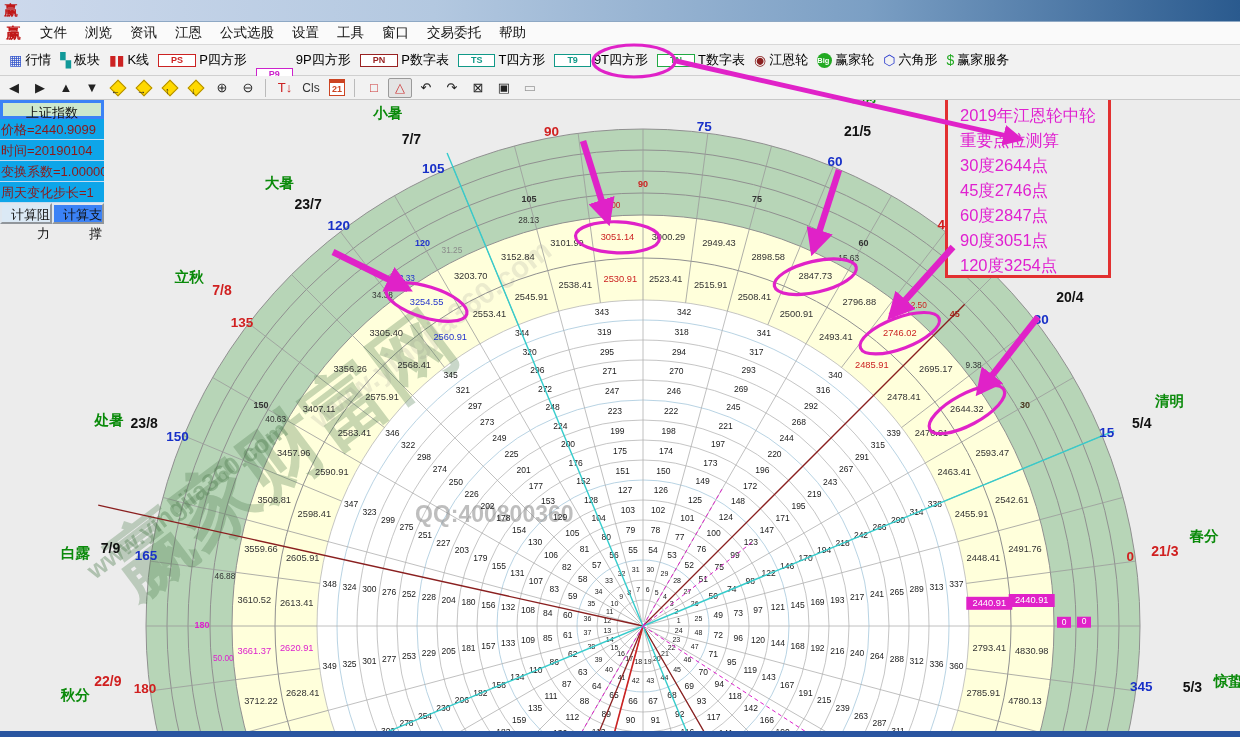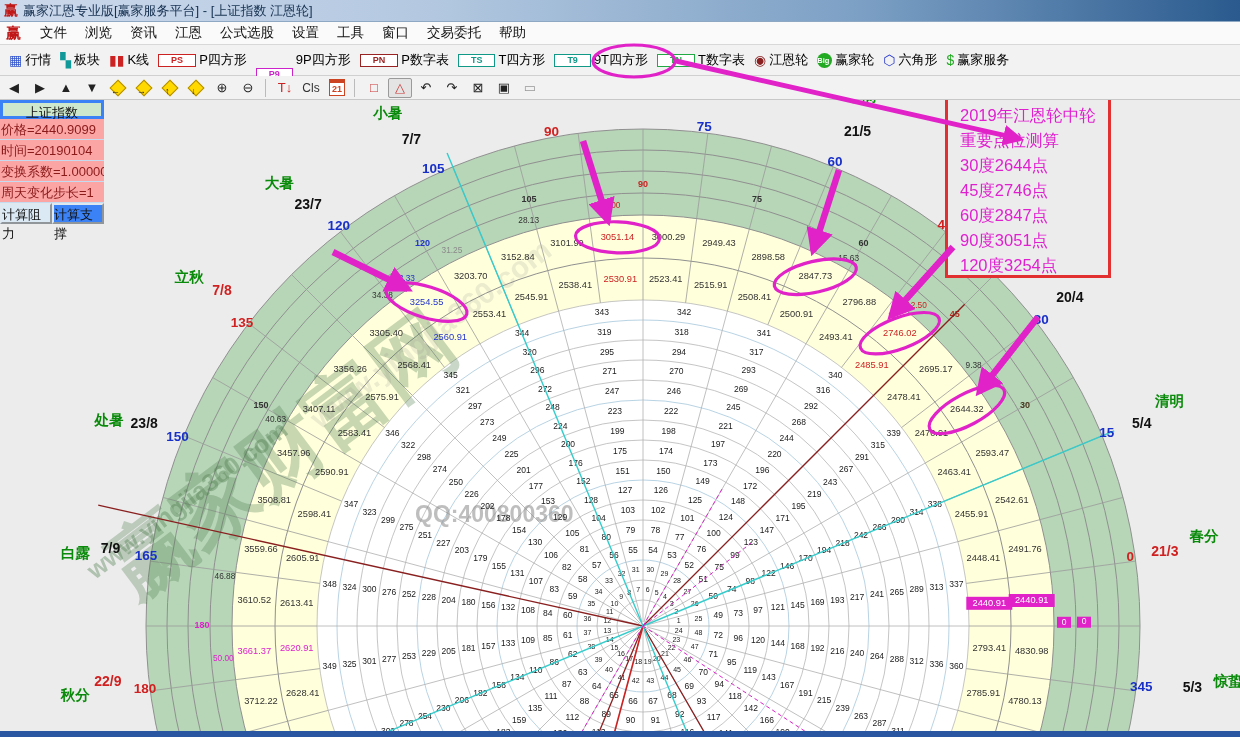--- a/index.html
+++ b/index.html
@@ -34,41 +34,40 @@
   .cal { display:inline-block; border:1px solid #cc4422; background:#fff; color:#cc4422; font-size:9px;
     font-weight:bold; padding:0 2px; line-height:12px; border-top:4px solid #cc4422; }
   .cls-txt { font-size:12px; color:#333; }
   
   .canvas { position:absolute; left:0; top:100px; width:1240px; height:637px; background:#ececec; z-index:1; }
   #wheel { position:absolute; left:0; top:0; }
   
   .panel { position:absolute; left:0; top:0; width:104px; z-index:30; font-size:13px; }
   .p-head { background:#cde8cd; color:#111; text-align:center; height:19px; line-height:19px;
     border:3px solid #3b82f6; }
-  .p-row { background:#fca5a5; color:#8b1a1a; height:21px; line-height:21px; padding-left:1px;
+  .p-row { background:#0ea5e9; color:#8b1a1a; height:21px; line-height:21px; padding-left:1px;
     border-bottom:1px solid #c5dcf0; white-space:nowrap; overflow:hidden; }
   .p-btns { display:flex; }
-  .p-btn { height:21px; line-height:19px; text-align:left; font-size:13px; color:#111;
+  .p-btn { height:21px; line-height:19px; text-align:right; font-size:13px; color:#111;
     border:2px outset #dfe7ef; flex:1; cursor:default; }
   .p-btn.b1 { background:#dbe9f5; }
   .p-btn.b2 { background:#3b82f6; }
   
   .redbox { position:absolute; left:945px; top:-4px; width:166px; height:182px; border:3px solid #e23030;
     background:#ececec; z-index:30; padding:4px 0 0 12px; }
   .rb-line { color:#e020d0; font-size:16.5px; line-height:25px; white-space:nowrap; }
   
   #overlay { position:absolute; left:0; top:0; z-index:40; pointer-events:none; }
   .bottomstrip { position:absolute; left:0; top:731px; width:1240px; height:6px; background:#2a55a0; z-index:25; }
 </style>
 </head>
 <body>
 
 <div class="titlebar">
   <span class="t-ico">赢</span>
-  <span>赢家江恩专业版[赢家服务平台] - [上证指数 江恩轮]</span>
 </div>
 
 <div class="menubar">
   <span class="m-logo">赢</span>
   <span class="menu-items"><span class="menu-item">文件</span><span class="menu-item">浏览</span><span class="menu-item">资讯</span><span class="menu-item">江恩</span><span class="menu-item">公式选股</span><span class="menu-item">设置</span><span class="menu-item">工具</span><span class="menu-item">窗口</span><span class="menu-item">交易委托</span><span class="menu-item">帮助</span></span>
 </div>
 
 <div class="toolbar1">
     <span class="tb-item">
       <span class="tb-glyph" style="color: rgb(51, 85, 204);">▦</span>

